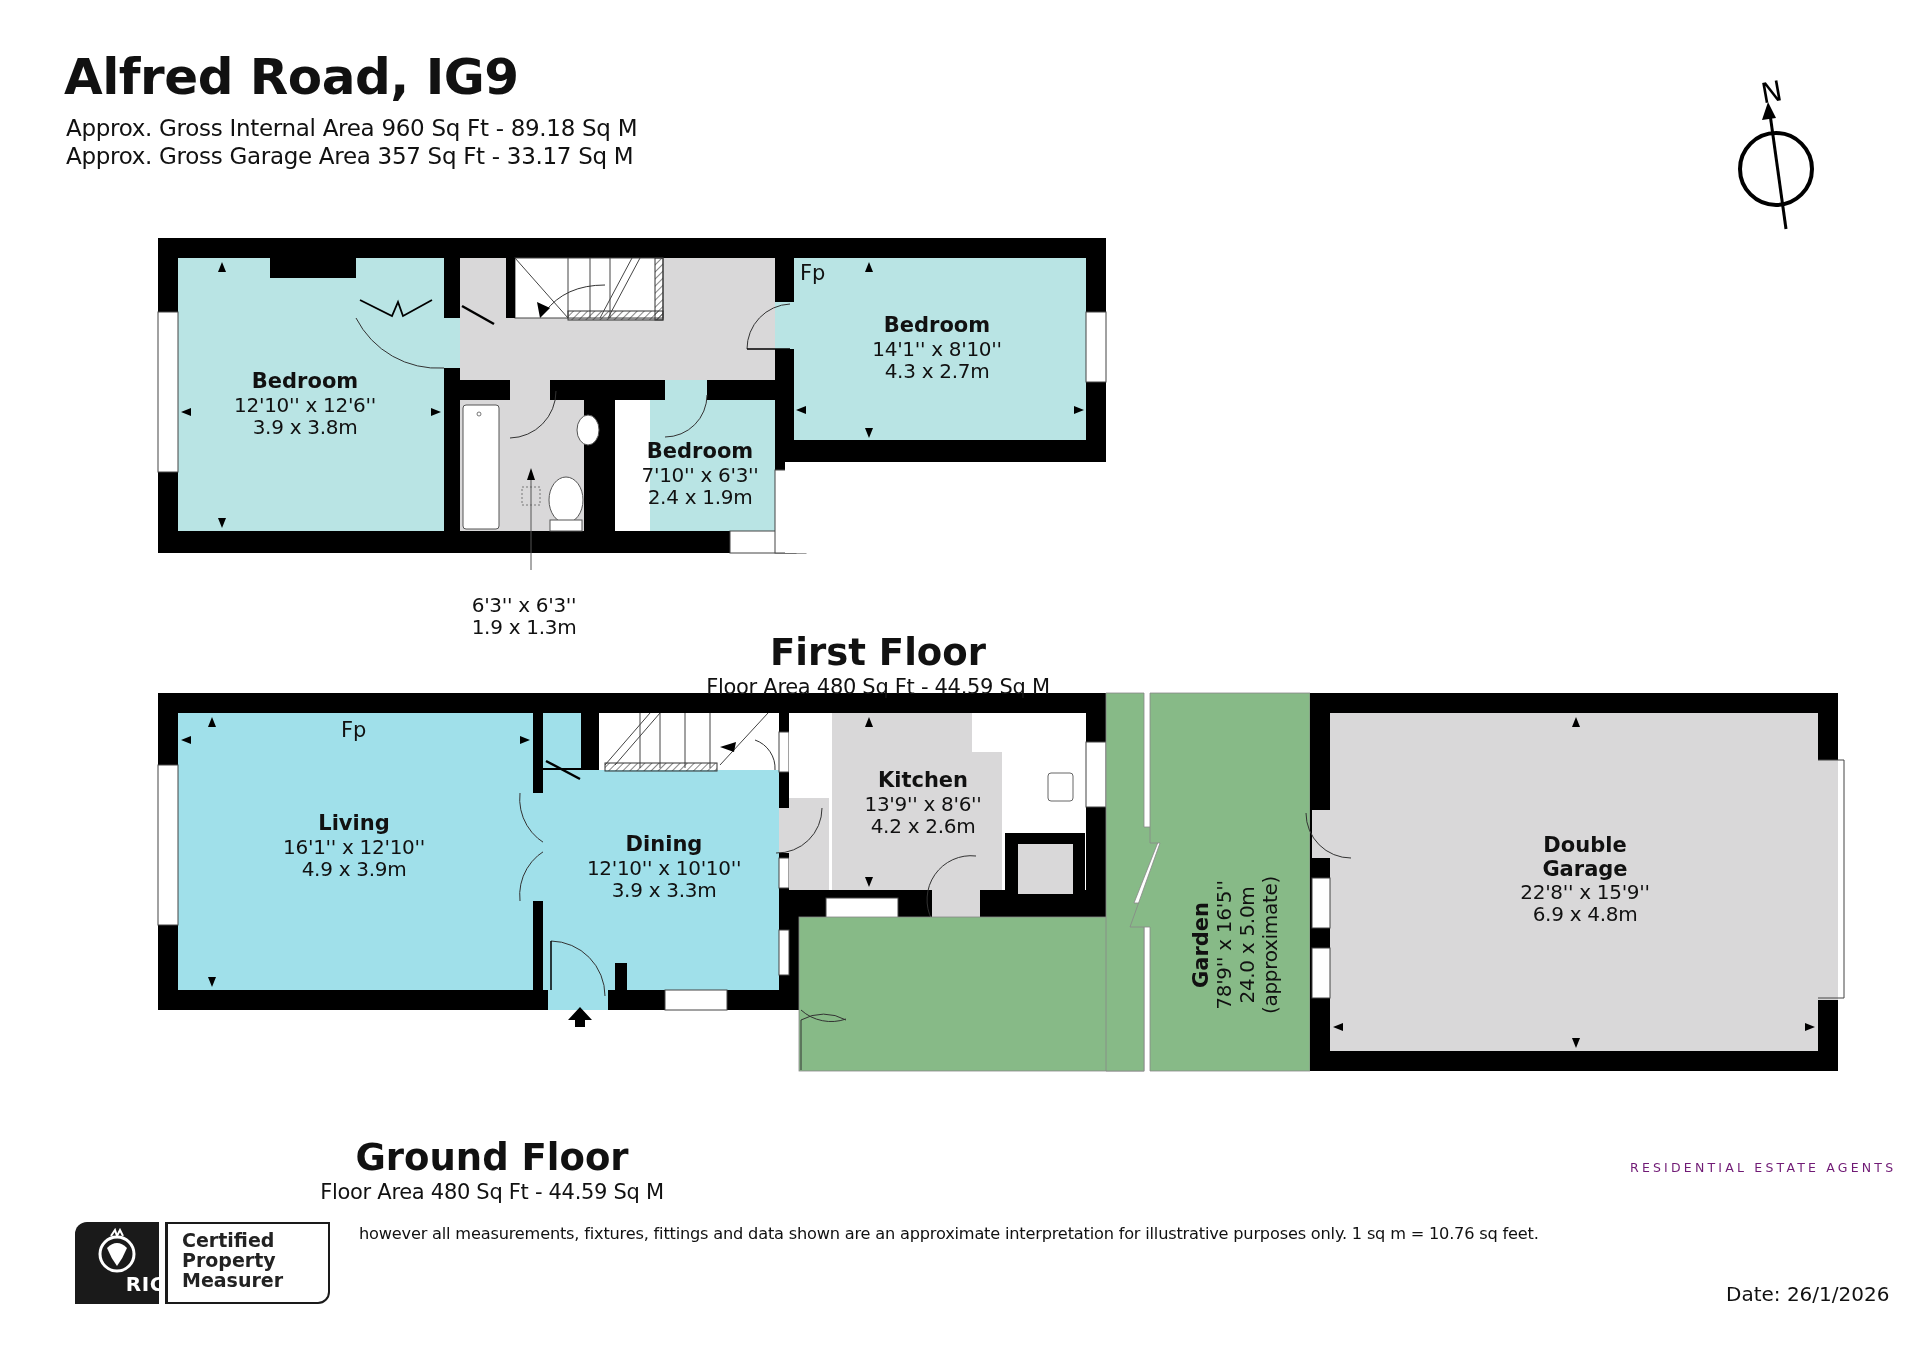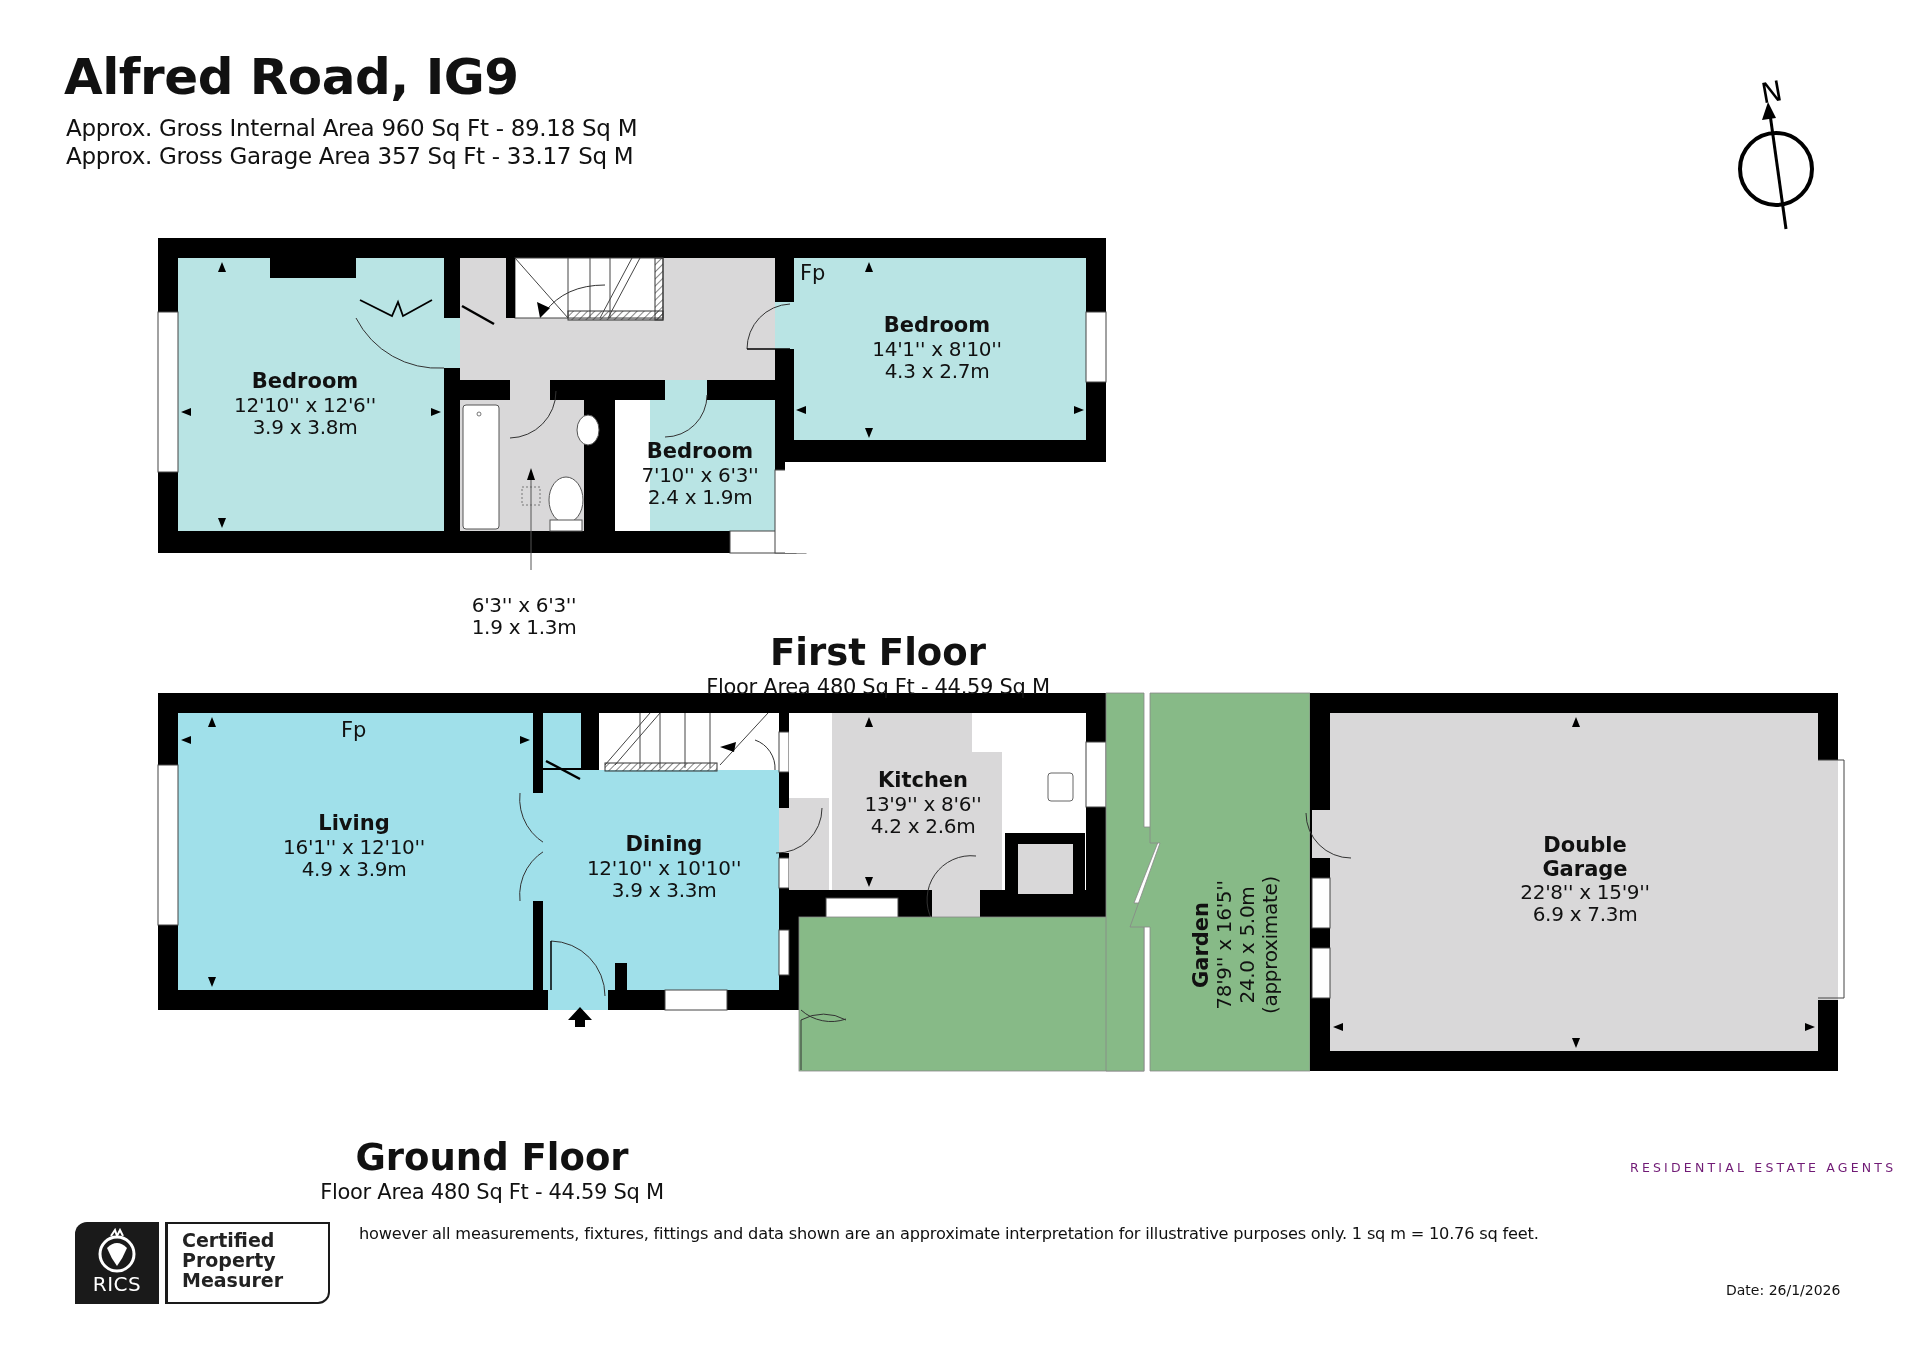--- a/index.html
+++ b/index.html
@@ -15,26 +15,26 @@
   .fp { position:absolute; font-size:21px; }
   .floor-title { position:absolute; text-align:center; transform:translateX(-50%); white-space:nowrap; }
   .floor-title .ft-name { font-size:37px; font-weight:600; display:block; line-height:1.15;margin-top:43px; }
   .floor-title .ft-area { font-size:21px; display:block; letter-spacing:-0.3px; }
   .garden-label { position:absolute; transform-origin:center center; transform:translate(-50%,-50%) rotate(-90deg); text-align:center; white-space:nowrap; line-height:1.15; }
   .brand { position:absolute; left:1630px; top:1138px; }
   .brand-name { font-size:44px; font-weight:700; letter-spacing:-1px; color:#222; line-height:1; display:block; }
   .brand-sub { font-size:12.5px; letter-spacing:3.2px; color:#701a75; display:block; margin-top:22px; }
   .rics { position:absolute; left:75px; top:1222px; width:256px; height:82px; }
   .rics-left { position:absolute; left:0; top:0; width:84px; height:82px; background:#1a1a1a; border-radius:12px 0 0 0; color:#fff; }
-  .rics-left .rics-text { position:absolute; bottom:8px; left:0; width:84px; text-align:center; font-weight:400; font-size:20px; letter-spacing:0.5px; }
+  .rics-left .rics-text { position:absolute; bottom:8px; left:0; width:84px; text-align:center; font-weight:700; font-size:20px; letter-spacing:0.5px;padding-left:36px; }
   .rics-right { position:absolute; left:90px; top:0; width:160px; height:78px; border:2px solid #1a1a1a; border-left:3px solid #1a1a1a; border-radius:0 0 12px 0; border-top:2px solid #1a1a1a; }
   .rics-right span { display:block; font-weight:700; font-size:19px; line-height:1.05; padding-left:14px; color:#222; }
   .rics-right span:first-child { margin-top:7px; }
   .disclaimer { position:absolute; left:359px; top:1225px; width:1520px; font-size:16.2px; line-height:1.1; letter-spacing:-0.2px; color:#111; }
-  .date { position:absolute; left:1726px; top:1282px; font-size:14px; }
+  .date { position:absolute; left:1726px; top:1282px; font-size:20px; }
   .north { position:absolute; left:1735px; top:72px; }
 </style>
 </head>
 <body>
 
 <div class="abs title">Alfred Road, IG9</div>
 <div class="abs subline" style="top:117px;">Approx. Gross Internal Area 960 Sq Ft - 89.18 Sq M</div>
 <div class="abs subline" style="top:145px;">Approx. Gross Garage Area 357 Sq Ft - 33.17 Sq M</div>
 
 <div class="north">
@@ -258,21 +258,21 @@
 </div>
 <div class="room-label" style="left:923px; top:769px;">
   <span class="room-name">Kitchen</span>
   <span class="room-dim">13'9'' x 8'6''</span>
   <span class="room-dim">4.2 x 2.6m</span>
 </div>
 <div class="room-label" style="left:1577px; top:834px;margin-left:8px;">
   <span class="room-name">Double</span>
   <span class="room-name">Garage</span>
   <span class="room-dim">22'8'' x 15'9''</span>
-  <span class="room-dim">6.9 x 7.3m</span>
+  <span class="room-dim">6.9 x 4.8m</span>
 </div>
 <div class="garden-label" style="left:1236px; top:945px;">
   <span class="room-name">Garden</span>
   <span class="room-dim">78'9'' x 16'5''</span>
   <span class="room-dim">24.0 x 5.0m</span>
   <span class="room-dim">(approximate)</span>
 </div>
 <div class="floor-title" style="left:492px; top:1094px;">
   <span class="ft-name">Ground Floor</span>
   <span class="ft-area">Floor Area 480 Sq Ft - 44.59 Sq M</span>

